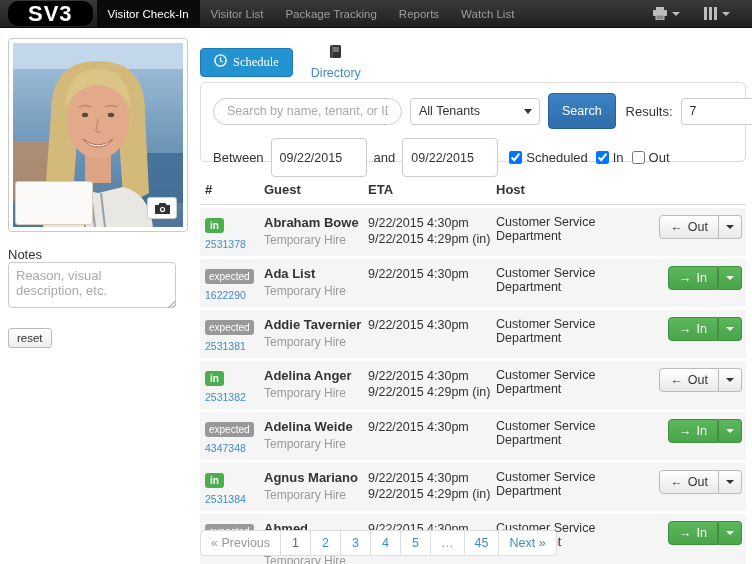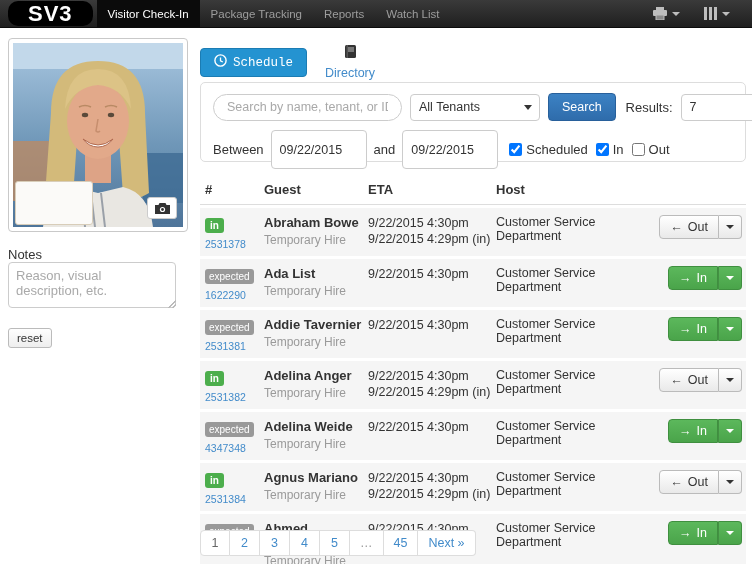--- a/index.html
+++ b/index.html
@@ -44,40 +44,40 @@
   .reset-btn { position:absolute; left:8px; top:328px; padding:3px 8px; font-size:11.5px;
     color:#333; background:linear-gradient(#fefefe,#eee); border:1px solid #bbb;
     border-radius:3px; cursor:pointer; font-family:"Liberation Sans", sans-serif; }
 
   
   .main { position:absolute; left:200px; top:0; width:546px; }
 
   .tabs-row { position:absolute; top:45px; left:0; display:flex; align-items:center; gap:18px; }
   .schedule-btn { display:flex; align-items:center; gap:6px; background:#2493d1;
     border:1px solid #1b7cb3; color:#fff; font-size:12.5px; padding:5px 13px;
-    border-radius:4px; cursor:pointer; font-family:Liberation Mono, monospace; }
+    border-radius:4px; cursor:pointer; font-family:Liberation Serif, serif; }
   .directory-tab { display:flex; align-items:center; gap:5px; color:#428bca;
     font-size:12.5px; cursor:pointer; text-decoration:none;flex-direction:column; }
 
   .filter-panel { position:absolute; top:82px; left:0; width:546px; height:80px;
     border:1px solid #ddd; border-radius:5px; background:#fff; padding:10px 12px; }
   .filter-row1 { display:flex; align-items:center; gap:8px; }
   .search-input { width:210px; height:27px; border:1px solid #ccc; border-radius:14px;
     padding:0 13px; font-size:12.5px; color:#555; font-family:"Liberation Sans", sans-serif; }
   .search-input::placeholder { color:#a9a9a9; }
   .sel-wrap { position:relative; }
   .sel { appearance:none; -webkit-appearance:none; height:27px; border:1px solid #ccc;
     border-radius:4px; background:#fff; font-size:12.5px; color:#333; padding:0 22px 0 8px;
     font-family:"Liberation Sans", sans-serif; cursor:pointer; }
   .sel-wrap::after { content:""; position:absolute; right:8px; top:11px; width:0; height:0;
     border-left:4px solid transparent; border-right:4px solid transparent; border-top:5px solid #333;
     pointer-events:none; }
   .sel.tenants { width:130px; }
   .sel.results { width:90px; }
-  .search-btn { height:28px; padding:0 13px; background:linear-gradient(#3c82c4,#2f6cab);
+  .search-btn { height:36px; padding:0 13px; background:linear-gradient(#3c82c4,#2f6cab);
     border:1px solid #28609b; border-radius:4px; color:#fff; font-size:12.5px;
     cursor:pointer; font-family:"Liberation Sans", sans-serif; }
   .results-label { font-size:13px; color:#333; margin-left:2px; }
   .filter-row2 { display:flex; align-items:center; gap:7px; margin-top:9px; }
   .lbl { font-size:13px; color:#333; }
   .date-input { width:96px; height:39px; border:1px solid #ccc; border-radius:4px;
     padding:0 8px; font-size:12.5px; color:#333; font-family:"Liberation Sans", sans-serif; }
   .chk-group { display:flex; align-items:center; gap:8px; margin-left:4px; }
   .chk { display:flex; align-items:center; gap:4px; font-size:13px; color:#333; cursor:pointer; }
   .chk input { margin:0; cursor:pointer; }
@@ -124,20 +124,21 @@
 </style>
 </head>
 <body>
 
 <div id="app">
 
   <div class="navbar">
     <div class="brand">SV3</div>
     <div class="nav-items">
         <a class="nav-item active">Visitor Check-In</a>
+        <a class="nav-item">Visitor List</a>
         <a class="nav-item">Package Tracking</a>
         <a class="nav-item">Reports</a>
         <a class="nav-item">Watch List</a>
       </div>
     <div class="nav-right">
       <div class="nav-dd">
         <span>
           <svg width="14" height="13" viewBox="0 0 14 13">
               <rect x="3" y="0" width="8" height="3" fill="#bdbdbd"></rect>
               <rect x="0" y="3" width="14" height="6" rx="1" fill="#bdbdbd"></rect>
@@ -450,20 +451,21 @@
                 <button class="btn-caret">
                   <span class="caret"></span>
                 </button>
               </div>
             </div>
           </div>
         </div>
     </div>
 
     <div class="pagination">
+        <a class="page-cell disabled">« Previous</a>
         <a class="page-cell current">1</a>
         <a class="page-cell">2</a>
         <a class="page-cell">3</a>
         <a class="page-cell">4</a>
         <a class="page-cell">5</a>
         <a class="page-cell disabled">…</a>
         <a class="page-cell">45</a>
         <a class="page-cell">Next »</a>
       </div>
 

